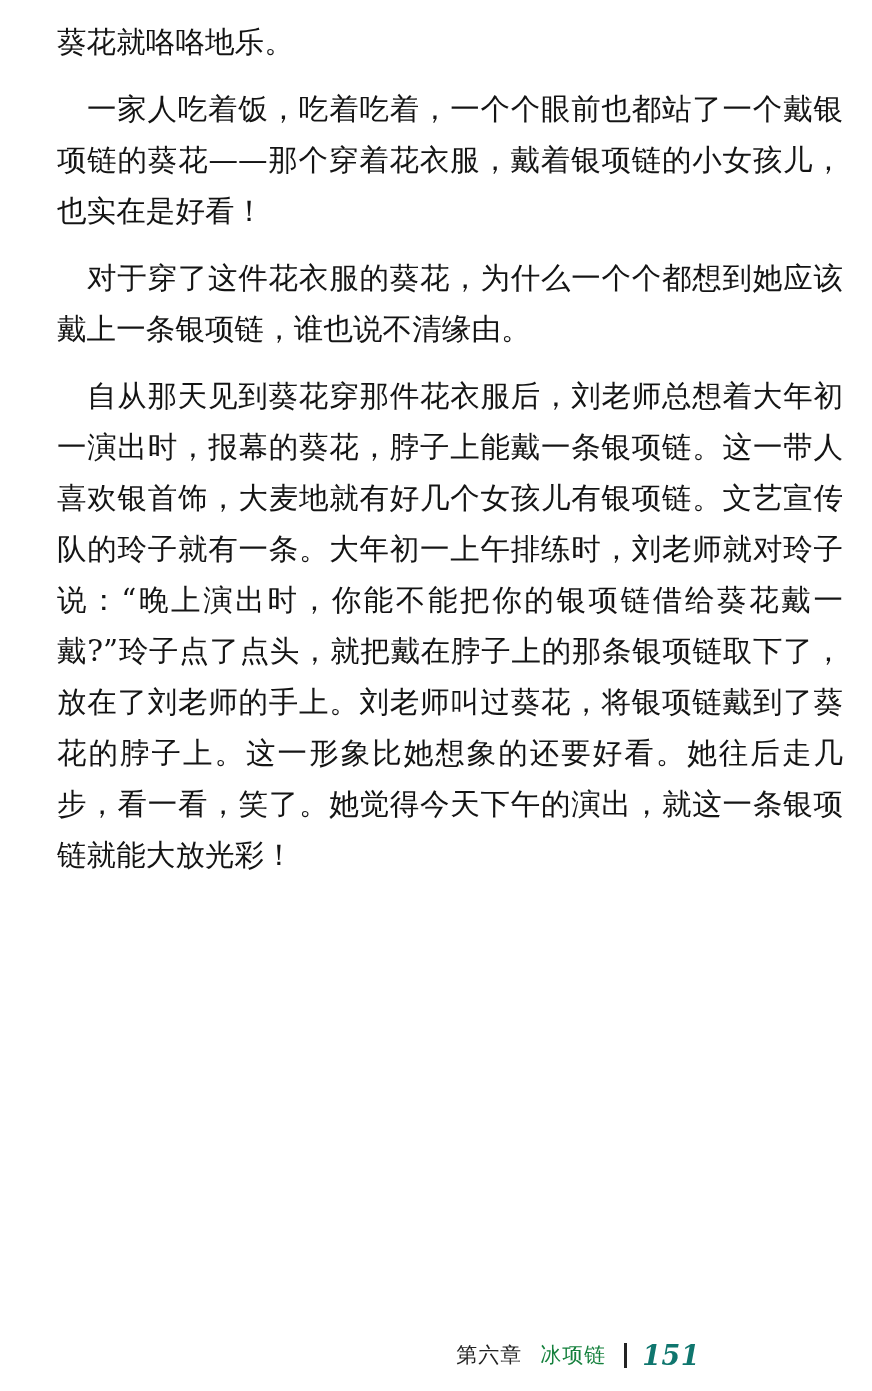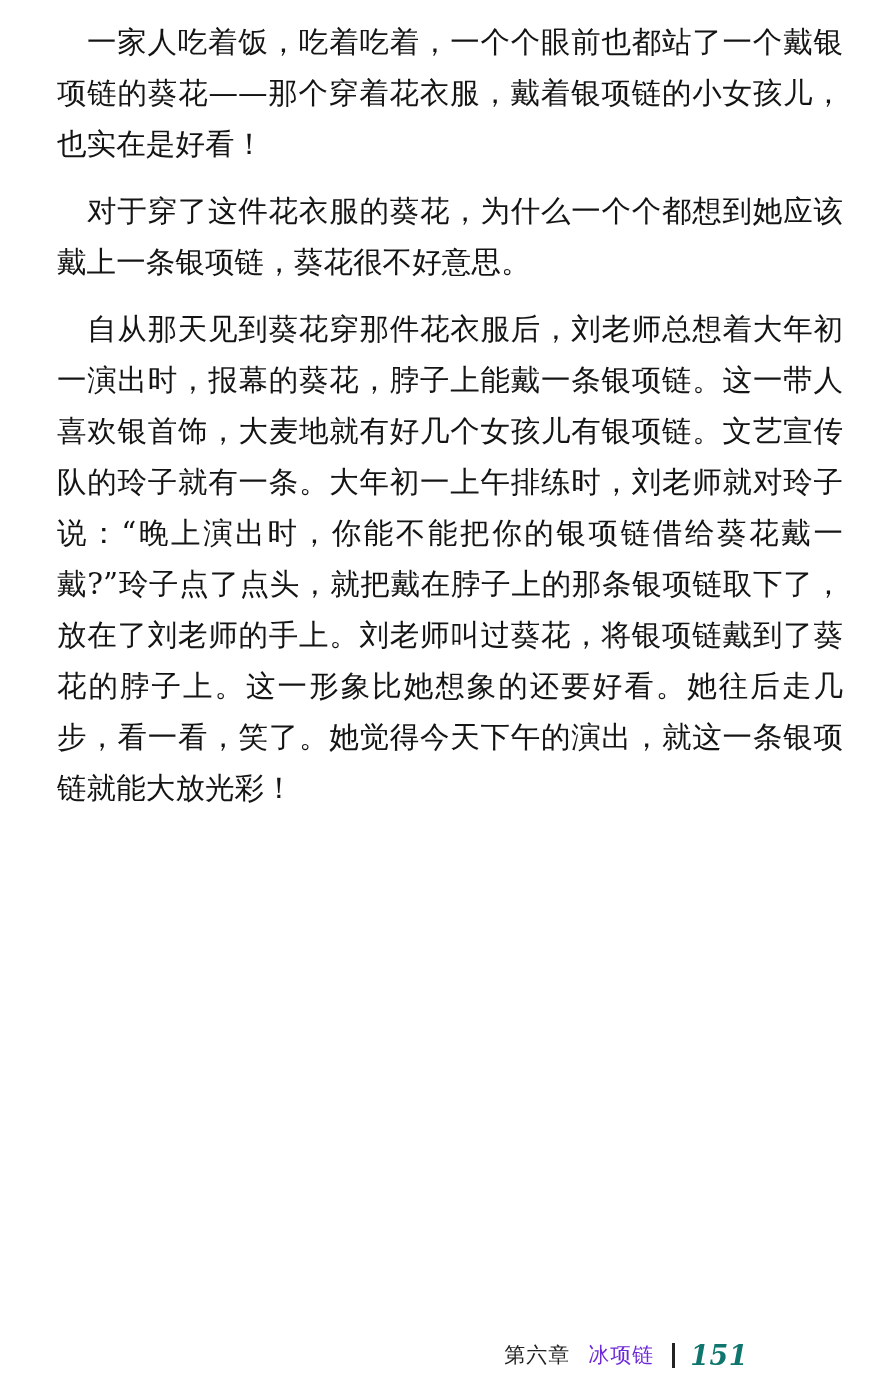--- a/index.html
+++ b/index.html
@@ -58,21 +58,20 @@
     text-indent: 0;
   }
 
   
   #footer {
     position: absolute;
     left: 0;
     top: 1332px;
     width: 732px;
     height: 46px;
-    padding-left: 48px;
   }
 
   #footer-inner {
     position: absolute;
     right: 32px;
     top: 0;
     display: flex;
     align-items: center;
     height: 46px;
     white-space: nowrap;
@@ -86,21 +85,21 @@
   }
 
   .footer-gap {
     display: inline-block;
     width: 18px;
   }
 
   .footer-title {
     font-family: "DejaVu Sans", "Liberation Sans", sans-serif;
     font-size: 21px;
-    color: #6d28d9;
+    color: #15803d;
     letter-spacing: 1px;
   }
 
   .footer-rule {
     display: inline-block;
     width: 3px;
     height: 25px;
     background: #232323;
     margin: 0 15px 0 18px;
     flex: 0 0 auto;
@@ -114,22 +113,23 @@
     color: #0f766e;
     letter-spacing: 0.5px;
   }
 </style>
 </head>
 <body style="background: rgb(255, 255, 255); color: rgb(20, 20, 20);">
 
 <div id="page" style="background: rgb(255, 255, 255);">
 
   <div id="body-text">
+      <p class="para noindent">葵花就咯咯地乐。</p>
       <p class="para indent">一家人吃着饭，吃着吃着，一个个眼前也都站了一个戴银项链的葵花——那个穿着花衣服，戴着银项链的小女孩儿，也实在是好看！</p>
-      <p class="para indent">对于穿了这件花衣服的葵花，为什么一个个都想到她应该戴上一条银项链，葵花很不好意思。</p>
+      <p class="para indent">对于穿了这件花衣服的葵花，为什么一个个都想到她应该戴上一条银项链，谁也说不清缘由。</p>
       <p class="para indent">自从那天见到葵花穿那件花衣服后，刘老师总想着大年初一演出时，报幕的葵花，脖子上能戴一条银项链。这一带人喜欢银首饰，大麦地就有好几个女孩儿有银项链。文艺宣传队的玲子就有一条。大年初一上午排练时，刘老师就对玲子说：“晚上演出时，你能不能把你的银项链借给葵花戴一戴?”玲子点了点头，就把戴在脖子上的那条银项链取下了，放在了刘老师的手上。刘老师叫过葵花，将银项链戴到了葵花的脖子上。这一形象比她想象的还要好看。她往后走几步，看一看，笑了。她觉得今天下午的演出，就这一条银项链就能大放光彩！</p>
     </div>
 
   <div id="footer">
     <div id="footer-inner">
       <span class="footer-chapter">第六章</span>
       <span class="footer-gap"></span>
       <span class="footer-title">冰项链</span>
       <span class="footer-rule"></span>
       <span class="footer-pagenum">151</span>

